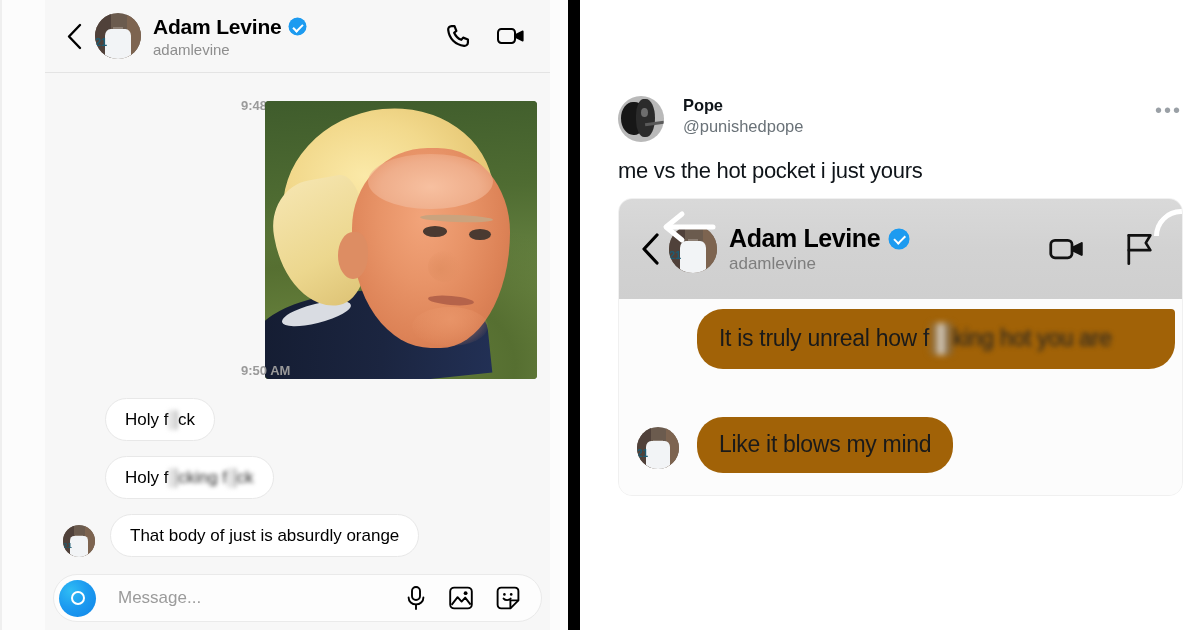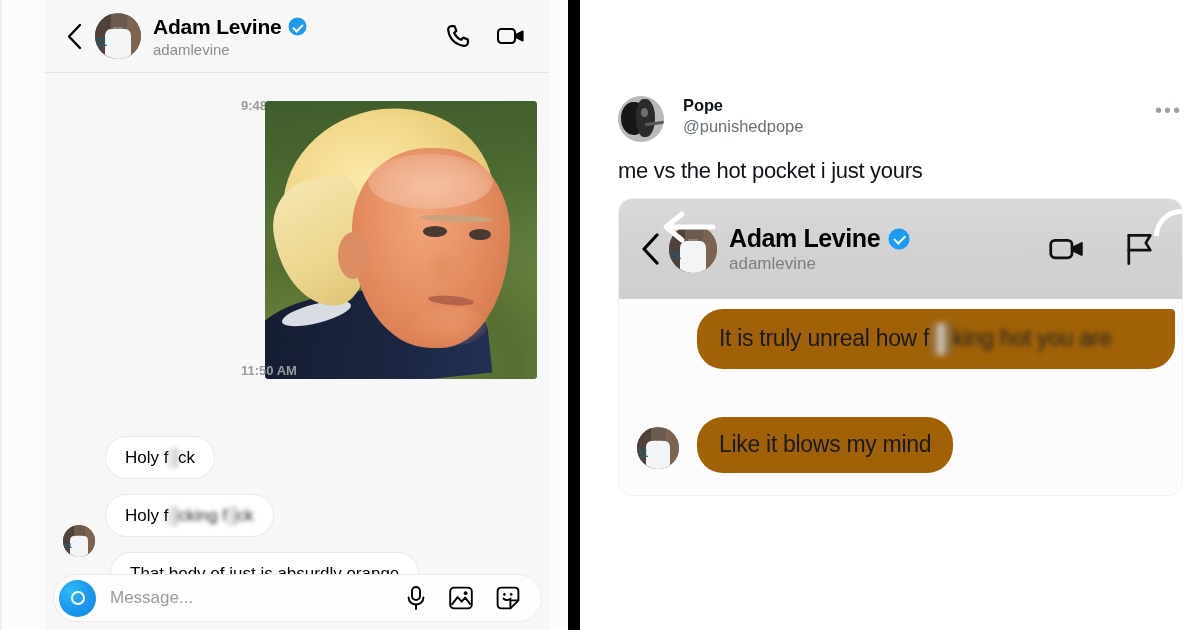--- a/index.html
+++ b/index.html
@@ -155,21 +155,21 @@
   .photo-msg .chin {
     position: absolute; left: 54%; top: 74%; width: 28%; height: 14%;
     background: radial-gradient(ellipse at 50% 30%, #e89468 0%, rgba(232,148,104,0) 80%);
     border-radius: 50%;
   }
 
   .bubble {
     position: absolute;
     background: #ffffff; border: 1px solid #e8e8e8; border-radius: 22px;
     font-size: 17px; color: #000; display: flex; align-items: center;
-    padding: 0 19px; height: 43px; white-space: nowrap; margin-top: 38px;
+    padding: 0 19px; height: 43px; white-space: nowrap;
   }
   .bubble .cens {
     display: inline-block; color: transparent;
     background: linear-gradient(90deg, rgba(150,150,150,.10), rgba(150,150,150,.45), rgba(255,255,255,.9), rgba(130,130,130,.55), rgba(120,120,120,.35));
     filter: blur(2.2px); border-radius: 3px; position: relative;
   }
   .blurtext { filter: blur(2.1px); color: #2a2a2a; }
   #b1 { left: 60px; top: 325px; }
   #b2 { left: 60px; top: 383px; }
   #b3 { left: 65px; top: 441px; }
@@ -182,21 +182,21 @@
     display: flex; align-items: center;
   }
   .cam-btn {
     width: 37px; height: 37px; border-radius: 50%; margin-left: 5px; flex: none;
     background: radial-gradient(circle at 32% 30%, #2fbdf4 0%, #1d9bf0 45%, #0f84e8 100%);
     display: flex; align-items: center; justify-content: center;
   }
   .cam-btn .lens {
     width: 14px; height: 14px; border-radius: 50%; border: 2.6px solid #fff;
   }
-  .msg-placeholder { margin-left: 14px; font-size: 17px; color: #9b9b9b; flex: 1; }
+  .msg-placeholder { margin-left: 22px; font-size: 17px; color: #9b9b9b; flex: 1; }
   .composer-icons { display: flex; align-items: center; gap: 21px; margin-right: 20px; }
 
   
   #right-panel {
     position: absolute; left: 580px; top: 0; width: 620px; height: 630px;
     background: #ffffff;
   }
   .tweet-head {
     position: absolute; left: 38px; top: 96px; display: flex; align-items: flex-start;
   }
@@ -346,21 +346,21 @@
         <div class="forehead"></div>
         <div class="ear"></div>
         <div class="brow"></div>
         <div class="eyeL"></div>
         <div class="eyeR"></div>
         <div class="nose"></div>
         <div class="mouth"></div>
         <div class="chin"></div>
       </div>
 
-      <div class="ts" id="ts2">11:50 AM</div>
+      <div class="ts" id="ts2">9:50 AM</div>
 
       <div class="bubble" id="b1">
         <span>Holy f</span>
           <span class="cens">u</span>
           <span>ck</span>
       </div>
 
       <div class="bubble" id="b2">
         <span>Holy f</span>
           <span class="cens">u</span>

